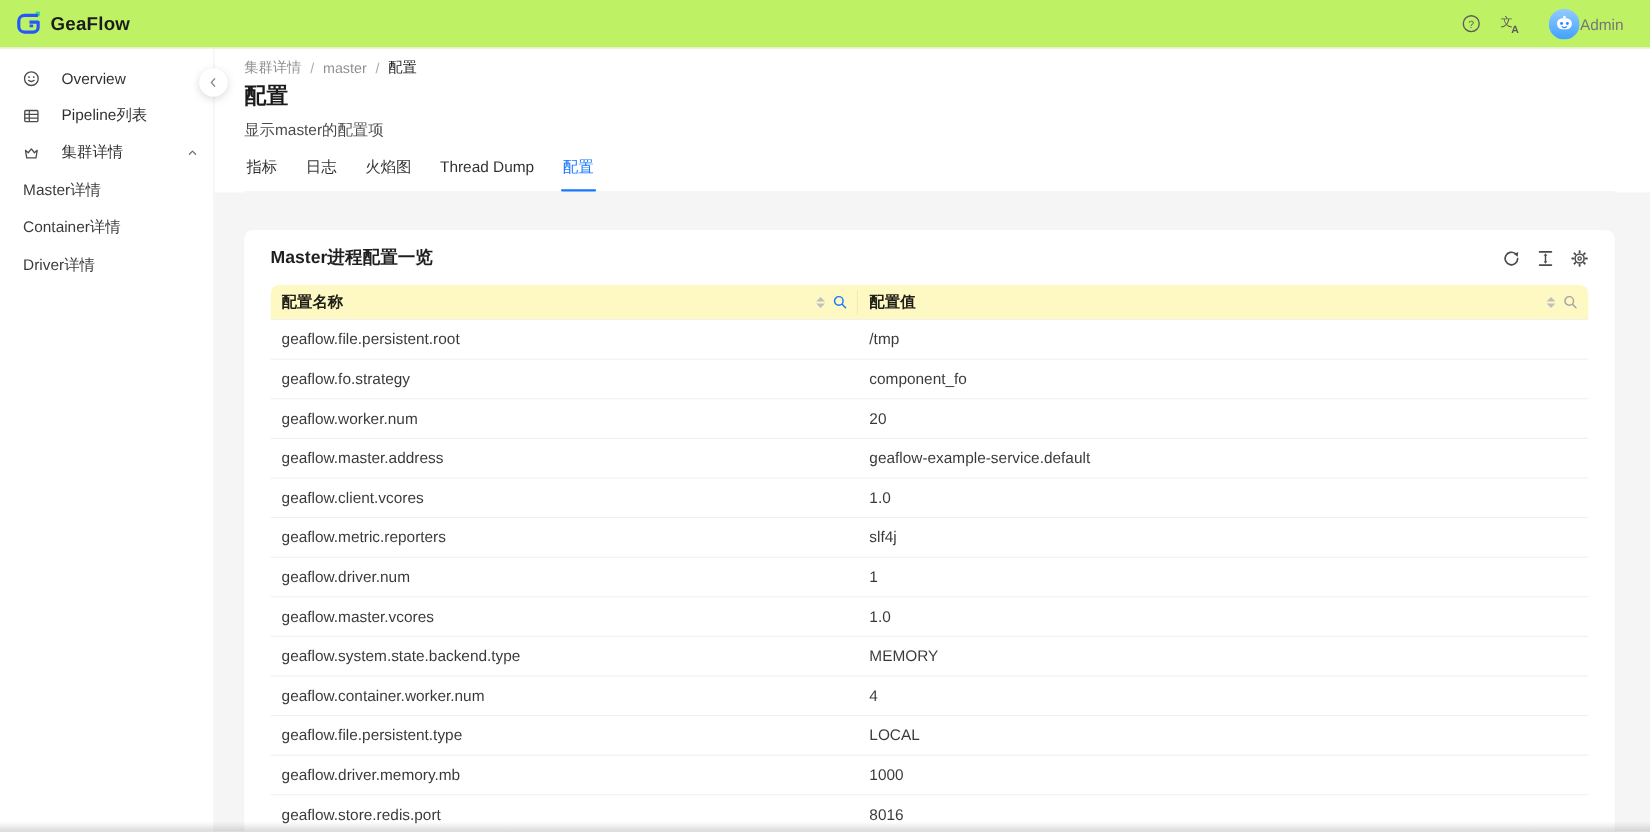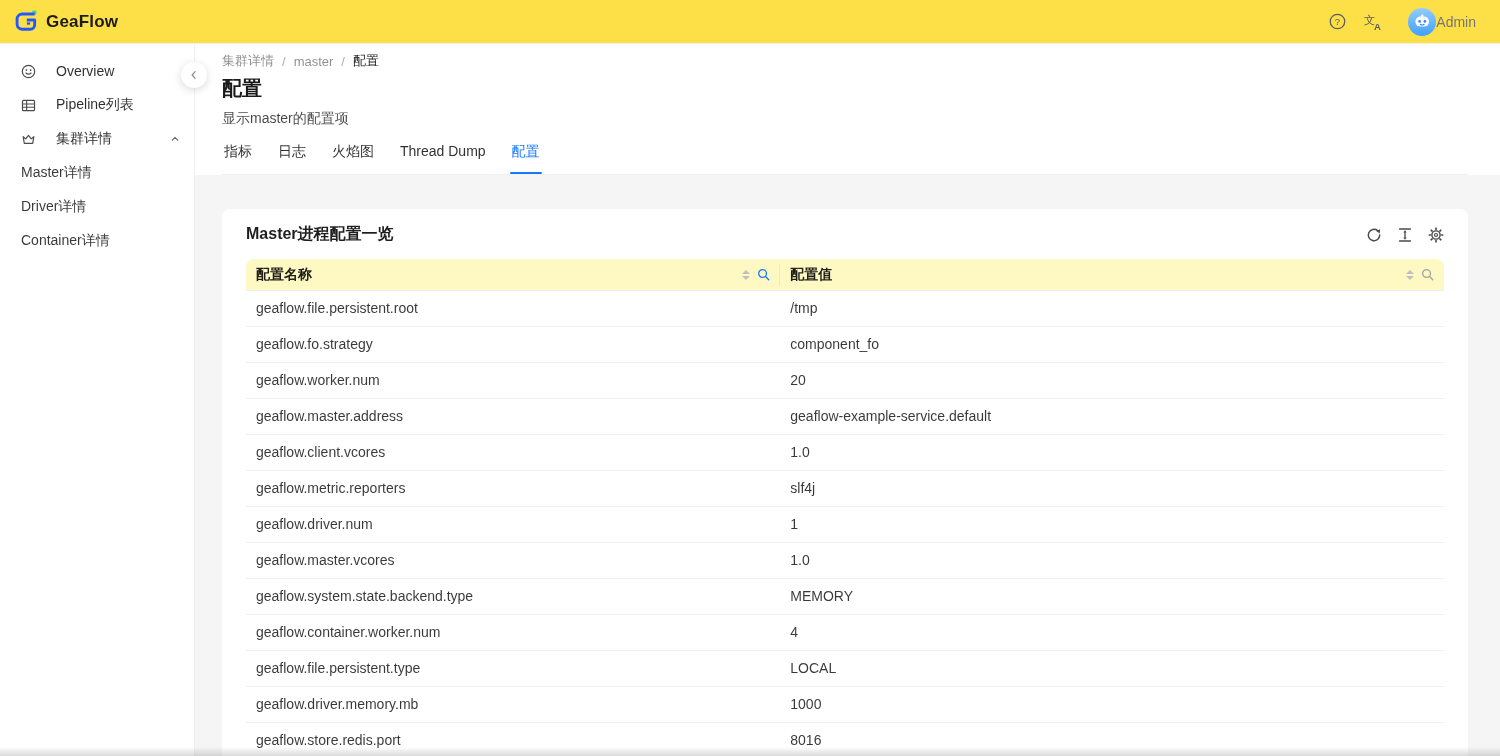--- a/index.html
+++ b/index.html
@@ -7,21 +7,21 @@
     width: 1500px; height: 756px; overflow: hidden;
     font-family: "Liberation Sans", "DejaVu Sans", sans-serif;
     background: #fff; color: rgba(0,0,0,0.88);
     -webkit-font-smoothing: antialiased;
   }
   svg { display: block; }
 
   
   .topbar {
     height: 44px; display: flex; align-items: center;
-    padding: 0 24px 0 14px; background: #fde047;
+    padding: 0 24px 0 14px; background: #bef264;
     border-bottom: 1px solid #f0f0f0; position: relative; z-index: 10;
   }
   .brand { display: flex; align-items: center; gap: 7px; cursor: pointer; }
   .brand-name { font-size: 17px; font-weight: 700; color: #1c1c1c; letter-spacing: .2px; }
   .topbar-right { margin-left: auto; display: flex; align-items: center; gap: 18px; }
   .topbar-icon { color: #5c5c5c; display: flex; align-items: center; cursor: pointer; }
   .user-chip { display: flex; align-items: center; gap: 0; margin-left: 8px; cursor: pointer; }
   .user-name { font-size: 14px; color: #777; }
 
   
@@ -199,24 +199,24 @@
           <svg width="10" height="10" viewBox="0 0 16 16">
             <polyline points="3.5,10 8,5.5 12.5,10" fill="none" stroke="currentColor" stroke-width="1.7" stroke-linecap="round" stroke-linejoin="round"></polyline>
           </svg>
         </span>
       </li>
       <ul class="menu submenu">
         <li class="menu-item">
           <span>Master详情</span>
         </li>
         <li class="menu-item">
-          <span>Driver详情</span>
+          <span>Container详情</span>
         </li>
         <li class="menu-item">
-          <span>Container详情</span>
+          <span>Driver详情</span>
         </li>
       </ul>
     </ul>
   </aside>
 
   <div class="main">
     <div class="page-header">
       <div class="breadcrumb">
         <span class="crumb">集群详情</span>
         <span class="crumb-sep">/</span>

